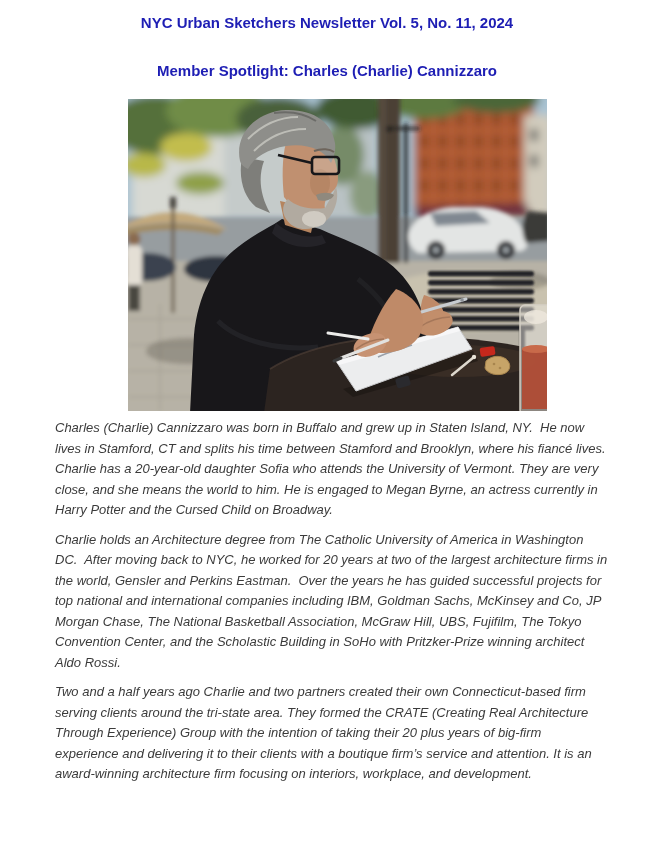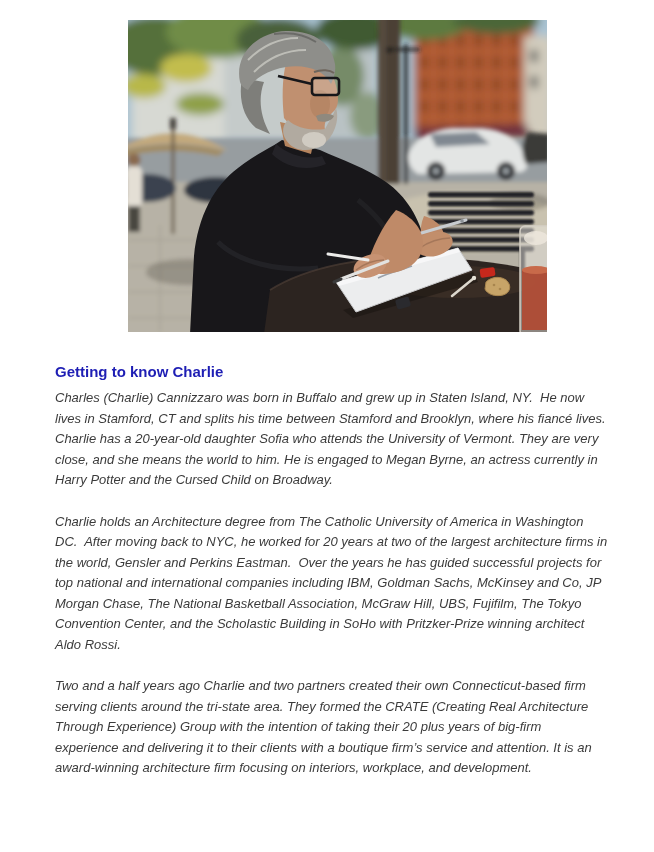--- a/index.html
+++ b/index.html
@@ -43,28 +43,30 @@
   }
   .body-para {
     margin: 7px 54px 0 55px;
     width: 560px;
     font-size: 13px;
     line-height: 20.5px;
     color: #3b3b3b;
     white-space: pre-wrap;
     font-style: italic;
   }
-  .body-para + .body-para { margin-top: 21px; }
+  .body-para + .body-para { margin-top: 9px; }
 </style>
 </head>
 <body>
 
 <div class="page">
 
-
+  <h1 class="nl-title">NYC Urban Sketchers Newsletter Vol. 5, No. 11, 2024</h1>
+
+  <h2 class="nl-subtitle">Member Spotlight: Charles (Charlie) Cannizzaro</h2>
 
   <figure class="photo">
     <svg viewBox="0 0 419 312" width="419" height="312" role="img">
       <defs>
         <filter id="b6" x="-20%" y="-20%" width="140%" height="140%">
             <feGaussianBlur stdDeviation="4"></feGaussianBlur>
           </filter>
         <filter id="b3" x="-20%" y="-20%" width="140%" height="140%">
             <feGaussianBlur stdDeviation="2"></feGaussianBlur>
           </filter>
@@ -216,21 +218,20 @@
 
       <g>
         <rect x="392" y="206" width="32" height="110" rx="5" fill="#ece7df" fill-opacity="0.5" stroke="#d5cfc5" stroke-width="1.5"></rect>
         <rect x="394" y="250" width="28" height="60" fill="#b04830" opacity="0.9"></rect>
         <ellipse cx="408" cy="250" rx="14" ry="4" fill="#c86a4a"></ellipse>
         <ellipse cx="408" cy="218" rx="12" ry="7" fill="#efe9df" opacity="0.8"></ellipse>
       </g>
     </svg>
   </figure>
 
-  <h3 class="section-heading">Getting to know Charlie</h3>
 
   <p class="body-para">Charles (Charlie) Cannizzaro was born in Buffalo and grew up in Staten Island, NY.  He now
 lives in Stamford, CT and splits his time between Stamford and Brooklyn, where his fiancé lives.
 Charlie has a 20-year-old daughter Sofia who attends the University of Vermont. They are very
 close, and she means the world to him. He is engaged to Megan Byrne, an actress currently in
 Harry Potter and the Cursed Child on Broadway.</p>
   <p class="body-para">Charlie holds an Architecture degree from The Catholic University of America in Washington
 DC.  After moving back to NYC, he worked for 20 years at two of the largest architecture firms in
 the world, Gensler and Perkins Eastman.  Over the years he has guided successful projects for
 top national and international companies including IBM, Goldman Sachs, McKinsey and Co, JP

